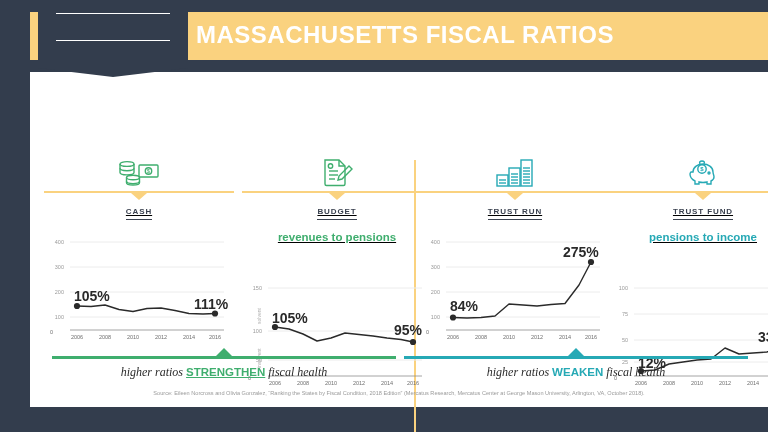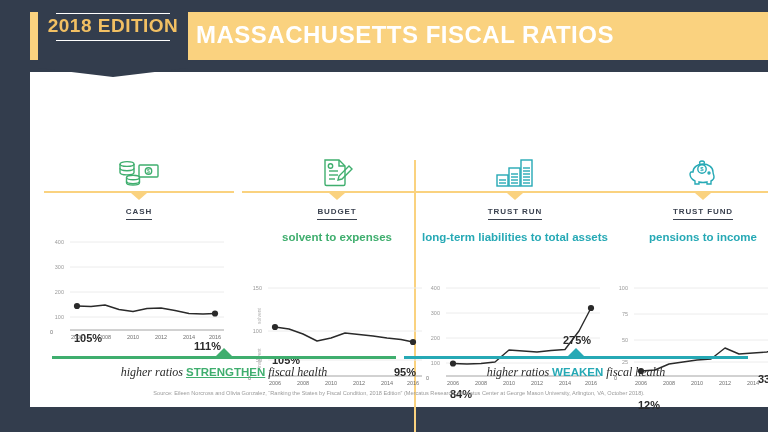--- a/index.html
+++ b/index.html
@@ -85,21 +85,21 @@
     width: 738px; height: 335px;
     background: #ffffff;
   }
   .vdivider {
     position: absolute; left: 384px; top: 88px;
     width: 2px; height: 285px;
     background: #fad27f;
   }
 
   
-  .panel { position: absolute; top: 82px; width: 190px; }
+  .panel { position: absolute; top: 82px; width: 190px; text-decoration: underline; }
   .panel.p1 { left: 14px; }
   .panel.p2 { left: 212px; }
   .panel.p3 { left: 390px; }
   .panel.p4 { left: 578px; }
 
   .icon-wrap {
     height: 34px; display: flex; align-items: flex-end; justify-content: center;
   }
   .rulebar { position: relative; height: 12px; }
   .rulebar .line {
@@ -131,21 +131,21 @@
   .ytick {
     position: absolute; font-size: 5.5px; color: #9a9a9a;
     text-align: right; width: 18px;
   }
   .xtick {
     position: absolute; font-size: 5.5px; color: #6f6f6f;
     text-align: center; width: 24px; top: 108px;
   }
   .zero { position: absolute; left: 6px; top: 103px; font-size: 5.5px; color: #6f6f6f; }
   .dlabel {
-    position: absolute; font-size: 11px; font-weight: bold; color: #2a2a2a; margin-top: 44px;
+    position: absolute; font-size: 14px; font-weight: bold; color: #2a2a2a;
   }
   .vlabel {
     position: absolute; font-size: 5px; color: #b0b0b0;
     transform: rotate(-90deg); transform-origin: left top;
     white-space: nowrap;
   }
 
   
   .banner { position: absolute; top: 276px; width: 344px; }
   .banner.left  { left: 22px; }
@@ -177,21 +177,20 @@
   }
 </style>
 </head>
 <body>
 
 <div class="header">
   <div class="header-band"></div>
 
   <div class="badge">
     <div class="badge-rule top"></div>
-    <div class="badge-year">2018 EDITION</div>
     <div class="badge-rule bot"></div>
   </div>
   <div class="badge-notch"></div>
 
   <div class="header-title">MASSACHUSETTS FISCAL RATIOS</div>
 
 </div>
 
 <div class="card">
   <div class="vdivider"></div>
@@ -257,21 +256,21 @@
           <circle cx="9.5" cy="8" r="2.2"></circle>
           <path d="M28 8l3 3-10 10-4 1 1-4z"></path>
         </g>
       </svg>
     </div>
     <div class="rulebar">
       <div class="line"></div>
         <div class="tri"></div>
     </div>
     <div class="cat"><span>BUDGET</span></div>
-    <div class="ratio green">solvent to expenses</div>
+    <div class="ratio green">revenues to pensions</div>
 
     <div class="chart">
       <svg width="186" height="120">
         <line x1="26" y1="16" x2="180" y2="16" stroke="#ececec" stroke-width="1"></line>
         <line x1="26" y1="59" x2="180" y2="59" stroke="#ececec" stroke-width="1"></line>
         <line x1="26" y1="88" x2="180" y2="88" stroke="#ececec" stroke-width="1"></line>
         <line x1="26" y1="104" x2="180" y2="104" stroke="#8d8d8d" stroke-width="0.8"></line>
         <polyline points="33,55 47,57 61,62 75,69 89,66 103,61 117,62.5 131,64 145,66 159,67.5 171,70" fill="none" stroke="#2a2a2a" stroke-width="1.4" stroke-linejoin="round" stroke-linecap="round"></polyline>
         <circle cx="33" cy="55" r="3.1" fill="#2a2a2a"></circle>
         <circle cx="171" cy="70" r="3.1" fill="#2a2a2a"></circle>
@@ -313,21 +312,20 @@
           <line x1="28" y1="22" x2="35" y2="22"></line>
           <line x1="28" y1="25" x2="35" y2="25"></line>
         </g>
       </svg>
     </div>
     <div class="rulebar">
       <div class="line"></div>
         <div class="tri"></div>
     </div>
     <div class="cat"><span>TRUST RUN</span></div>
-    <div class="ratio blue">long-term liabilities to total assets</div>
 
     <div class="chart">
       <svg width="186" height="120">
         <line x1="26" y1="16" x2="180" y2="16" stroke="#ececec" stroke-width="1"></line>
         <line x1="26" y1="41" x2="180" y2="41" stroke="#ececec" stroke-width="1"></line>
         <line x1="26" y1="66" x2="180" y2="66" stroke="#ececec" stroke-width="1"></line>
         <line x1="26" y1="91" x2="180" y2="91" stroke="#ececec" stroke-width="1"></line>
         <line x1="26" y1="104" x2="180" y2="104" stroke="#8d8d8d" stroke-width="0.8"></line>
         <polyline points="33,91.5 47,92 61,91.5 75,90 89,78 103,79 117,80 131,78.5 145,77.5 159,59 171,36" fill="none" stroke="#2a2a2a" stroke-width="1.4" stroke-linejoin="round" stroke-linecap="round"></polyline>
         <circle cx="33" cy="91.5" r="3.1" fill="#2a2a2a"></circle>

